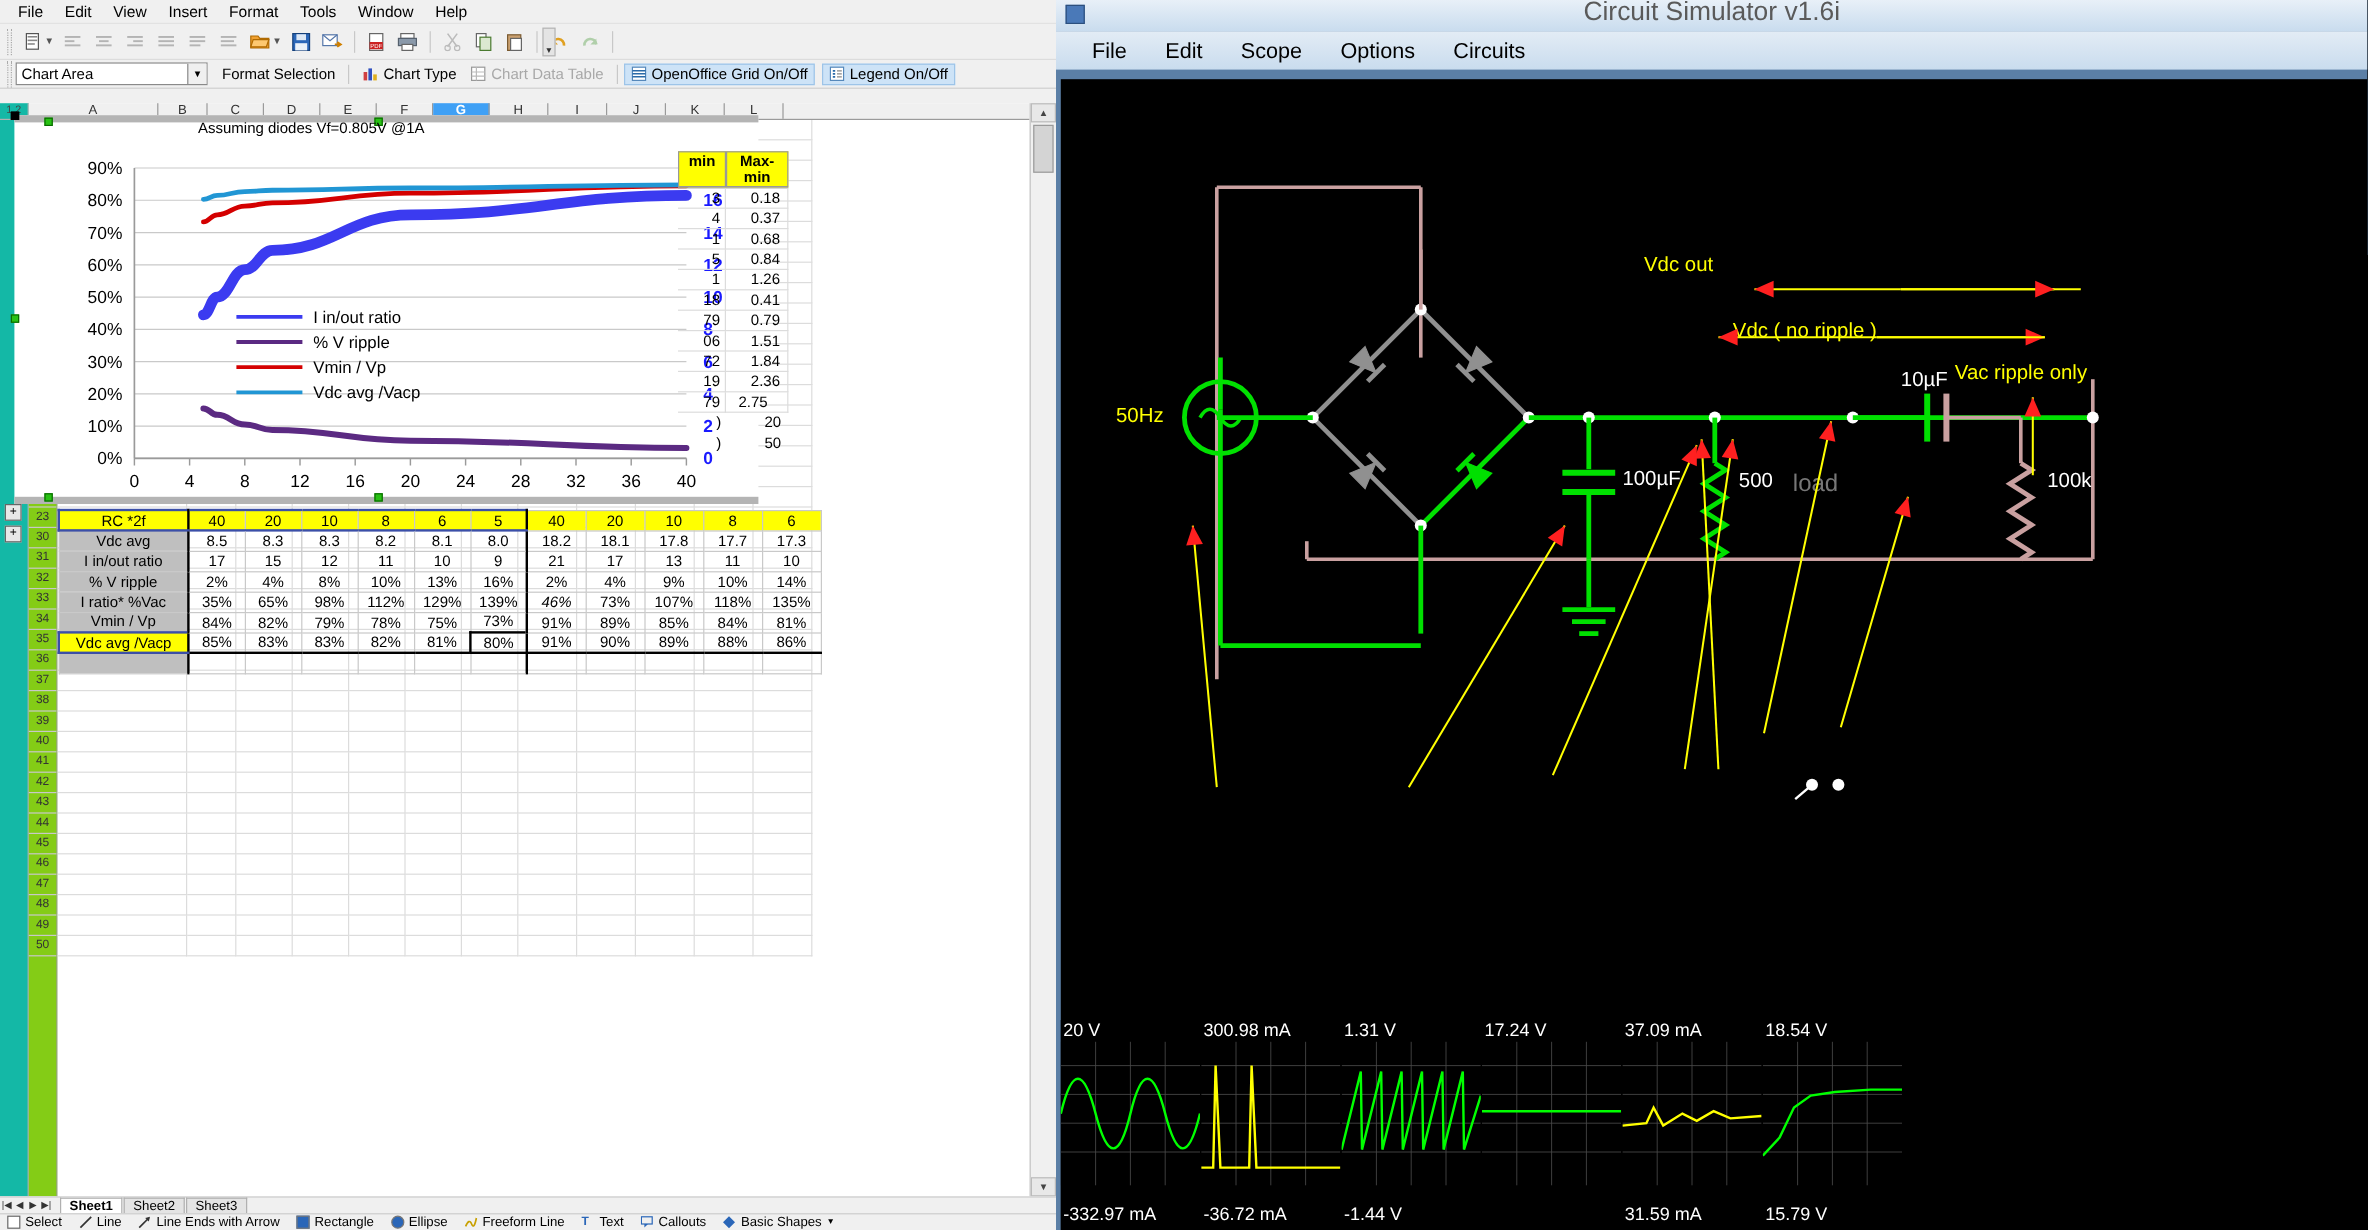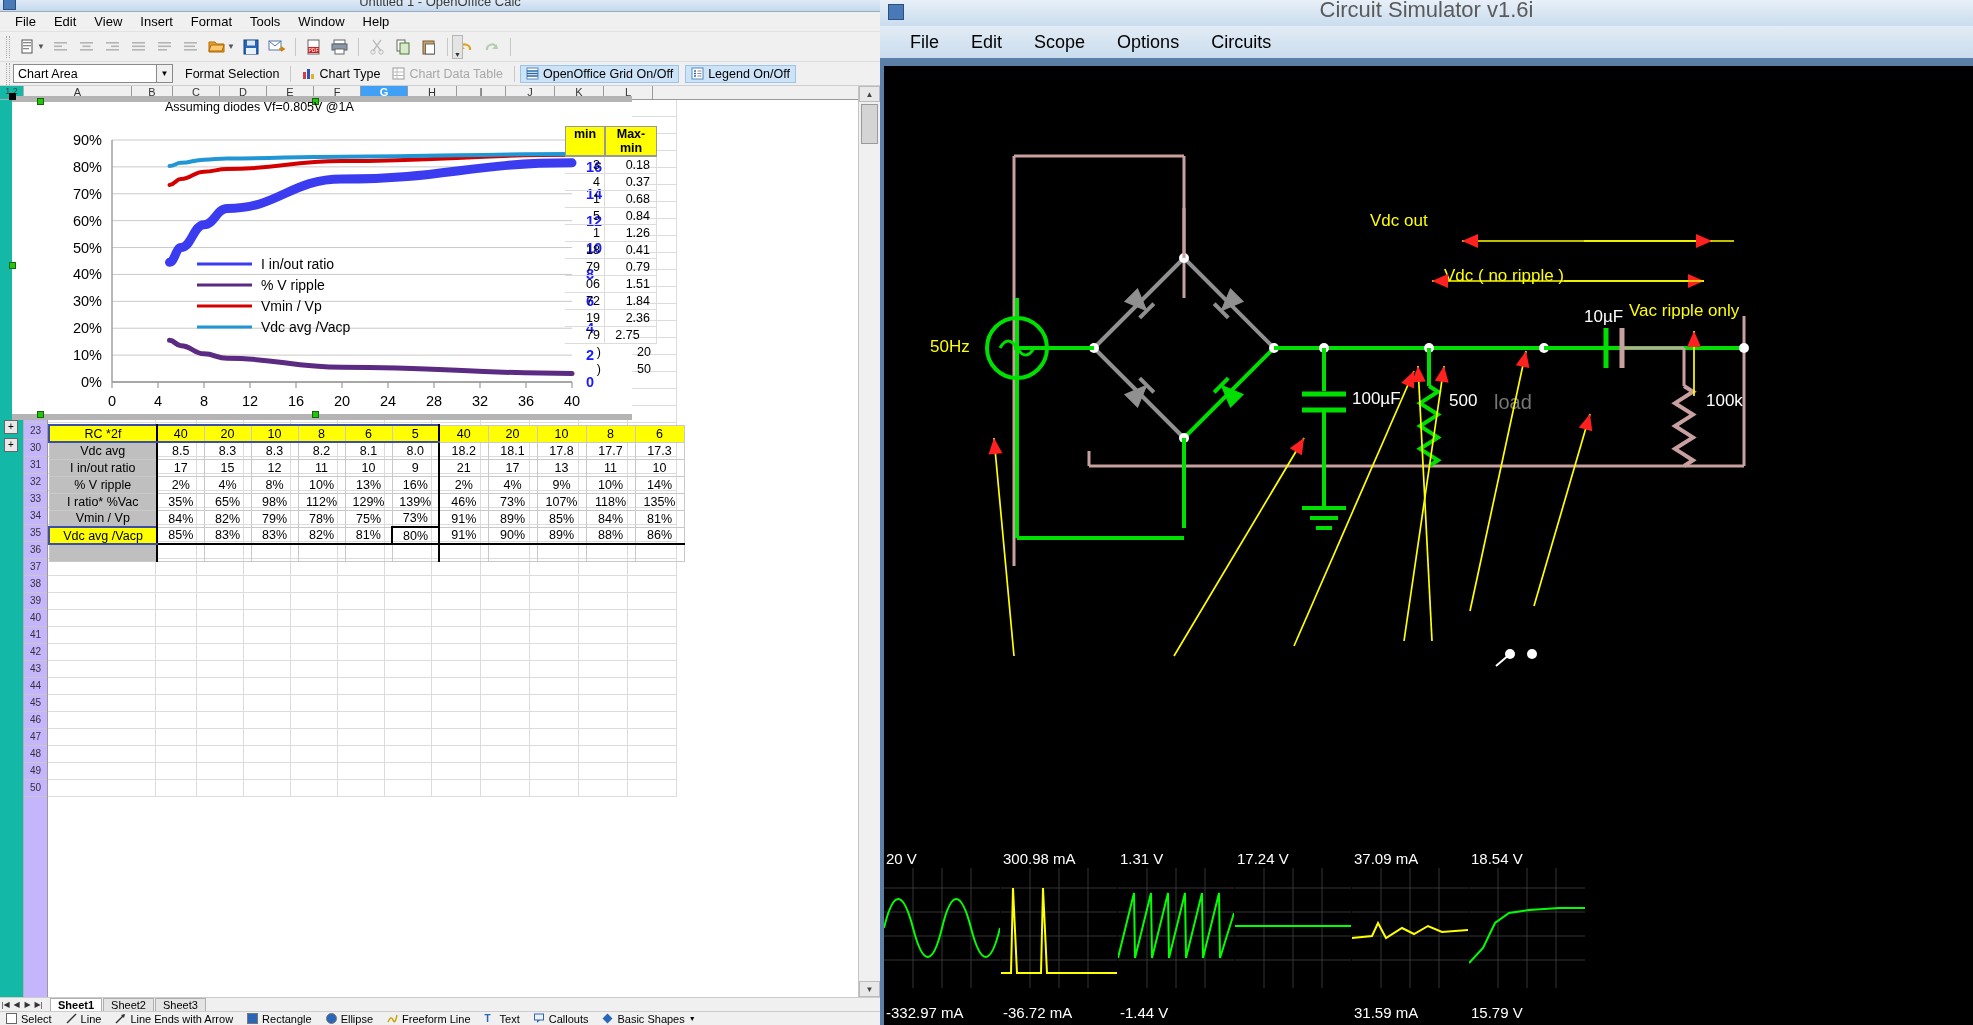--- a/index.html
+++ b/index.html
@@ -78,21 +78,21 @@
   #sheet-wrap { position:absolute; left:0; top:86px; right:0; bottom:28px; background:#fff; }
   #outline-col { position:absolute; left:0; top:0; width:24px; bottom:0; background:#14b8a6; border-right:1px solid #b0b0b0;}
   #ol-head { height:14px; border-bottom:1px solid #b0b0b0; font-size:9px; text-align:center; color:#444;}
   .ol-btn { position:absolute; left:4px; width:14px; height:14px; border:1px solid #666; background:#e8e8e8;
             font-size:10px; line-height:12px; text-align:center; color:#000;}
 
   #colhead { position:absolute; left:24px; top:0; right:22px; height:14px; background:#f0f0f0;
              border-bottom:1px solid #9a9a9a; display:flex; font-size:11px; }
   #colhead .ch { border-right:1px solid #9a9a9a; text-align:center; color:#333; line-height:13px;}
   #colhead .ch.sel { background:#3fa0f5; color:#fff; font-weight:bold; }
-  #rowhead { position:absolute; left:24px; top:14px; width:24px; bottom:0; background:#c4b5fd;
+  #rowhead { position:absolute; left:24px; top:14px; width:24px; bottom:0; background:#84cc16;
              border-right:1px solid #9a9a9a; font-size:10px;}
   .rh { height:17px; border-bottom:1px solid #c8c8c8; text-align:center; color:#333; line-height:16px;}
   #grid { position:absolute; left:48px; top:14px; right:22px; bottom:0; background:#fff; overflow:hidden; }
   .gridrow { height:17px; display:flex; }
   .gridcell { border-right:1px solid #dcdcdc; border-bottom:1px solid #dcdcdc; font-size:11px; }
 
   
   #datatable { position:absolute; left:48px; top:338px; font-size:12.5px; color:#000;}
   #datatable table { border-collapse:collapse; }
   #datatable td { height:17px; text-align:center; font-size:12.5px; padding:0 2px;
@@ -144,24 +144,20 @@
   .scope-grid { position:absolute; left:0; top:18px; width:116px; height:120px; }
   .scope-top { position:absolute; left:2px; top:0px; color:#fff; font-size:15px; white-space:nowrap;}
   .scope-mid { position:absolute; left:2px; color:#fff; font-size:15px; white-space:nowrap;}
   .scope-bot { position:absolute; left:2px; bottom:4px; color:#fff; font-size:15px; white-space:nowrap;}
 </style>
 </head>
 <body>
 
 <div id="calc">
 
-  <div id="calc-titlebar">
-    <div id="calc-appicon"></div>
-    <div id="calc-title">Untitled 1 - OpenOffice Calc</div>
-  </div>
 
   <div id="menubar">
     <div class="mi"><span>File</span></div>
     <div class="mi"><span>Edit</span></div>
     <div class="mi"><span>View</span></div>
     <div class="mi"><span>Insert</span></div>
     <div class="mi"><span>Format</span></div>
     <div class="mi"><span>Tools</span></div>
     <div class="mi"><span>Window</span></div>
     <div class="mi"><span>Help</span></div>
@@ -1187,21 +1183,21 @@
               <td style="width:49px;">14%</td>
             </tr>
             <tr>
               <td class="lblgray" style="width:108px;border-right:2px solid #000;">I ratio* %Vac</td>
               <td style="width:47px;">35%</td>
               <td style="width:47px;">65%</td>
               <td style="width:47px;">98%</td>
               <td style="width:47px;">112%</td>
               <td style="width:47px;">129%</td>
               <td style="width:47px;border-right:2px solid #000;">139%</td>
-              <td style="width:49px;">46%</td>
+              <td style="width:49px;font-style:italic;">46%</td>
               <td style="width:49px;">73%</td>
               <td style="width:49px;">107%</td>
               <td style="width:49px;">118%</td>
               <td style="width:49px;">135%</td>
             </tr>
             <tr>
               <td class="lblgray" style="width:108px;border-right:2px solid #000;">Vmin / Vp</td>
               <td style="width:47px;">84%</td>
               <td style="width:47px;">82%</td>
               <td style="width:47px;">79%</td>

